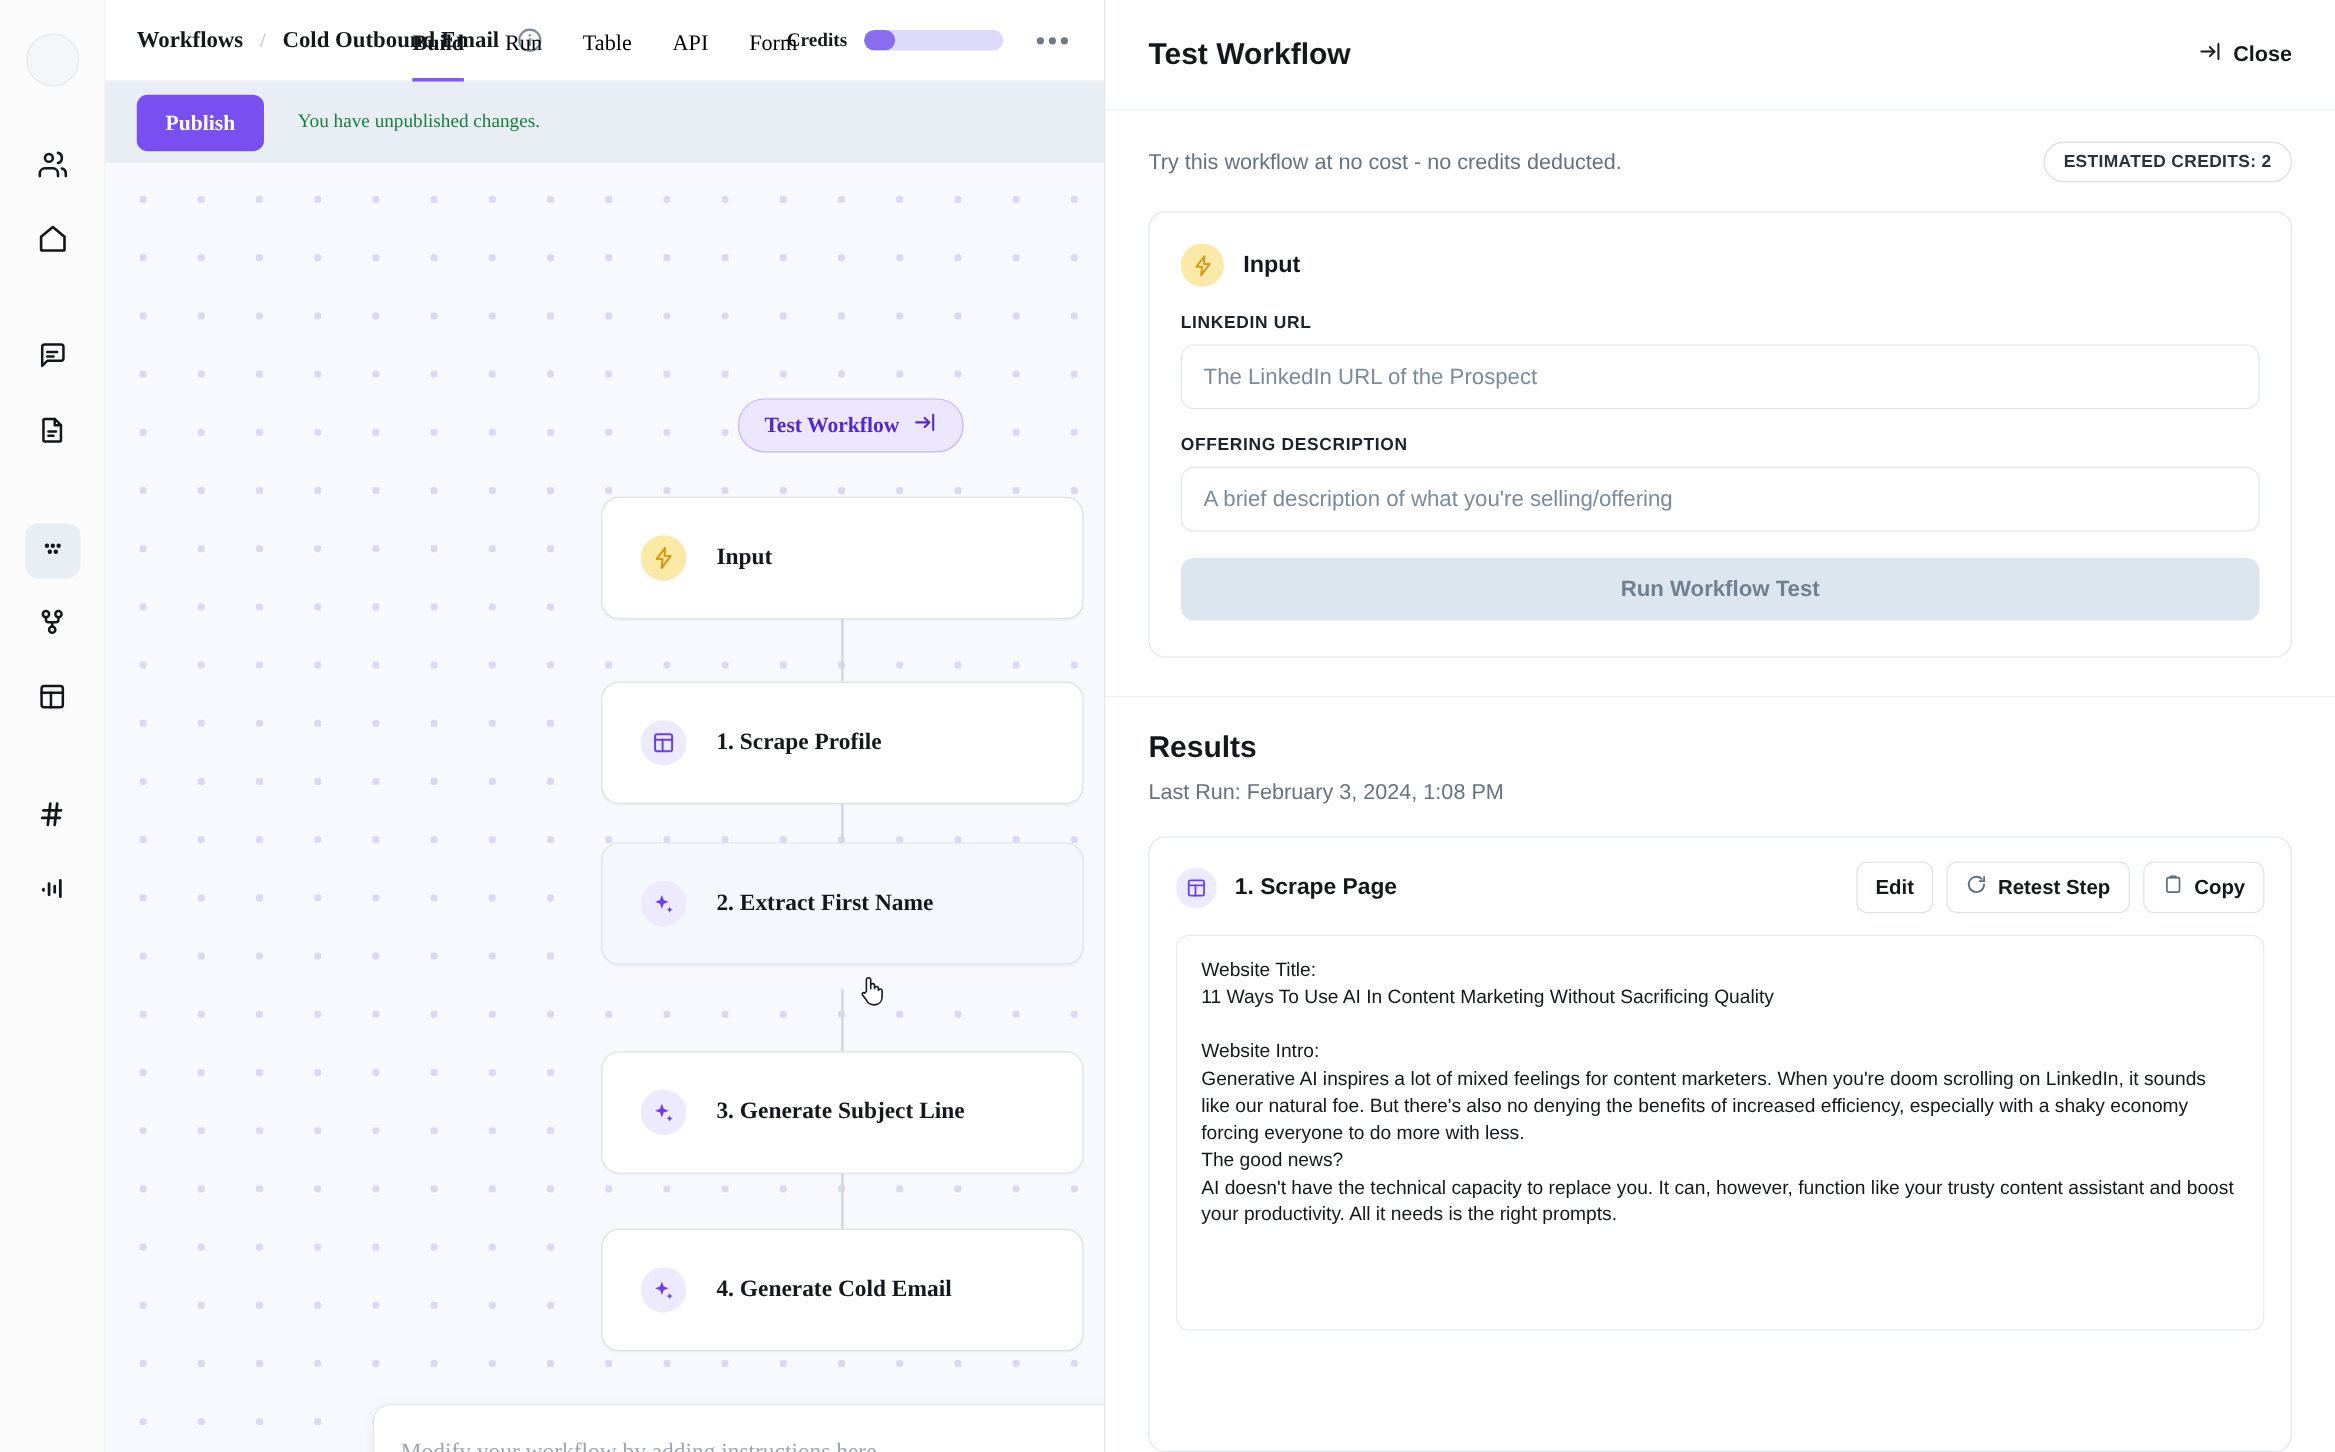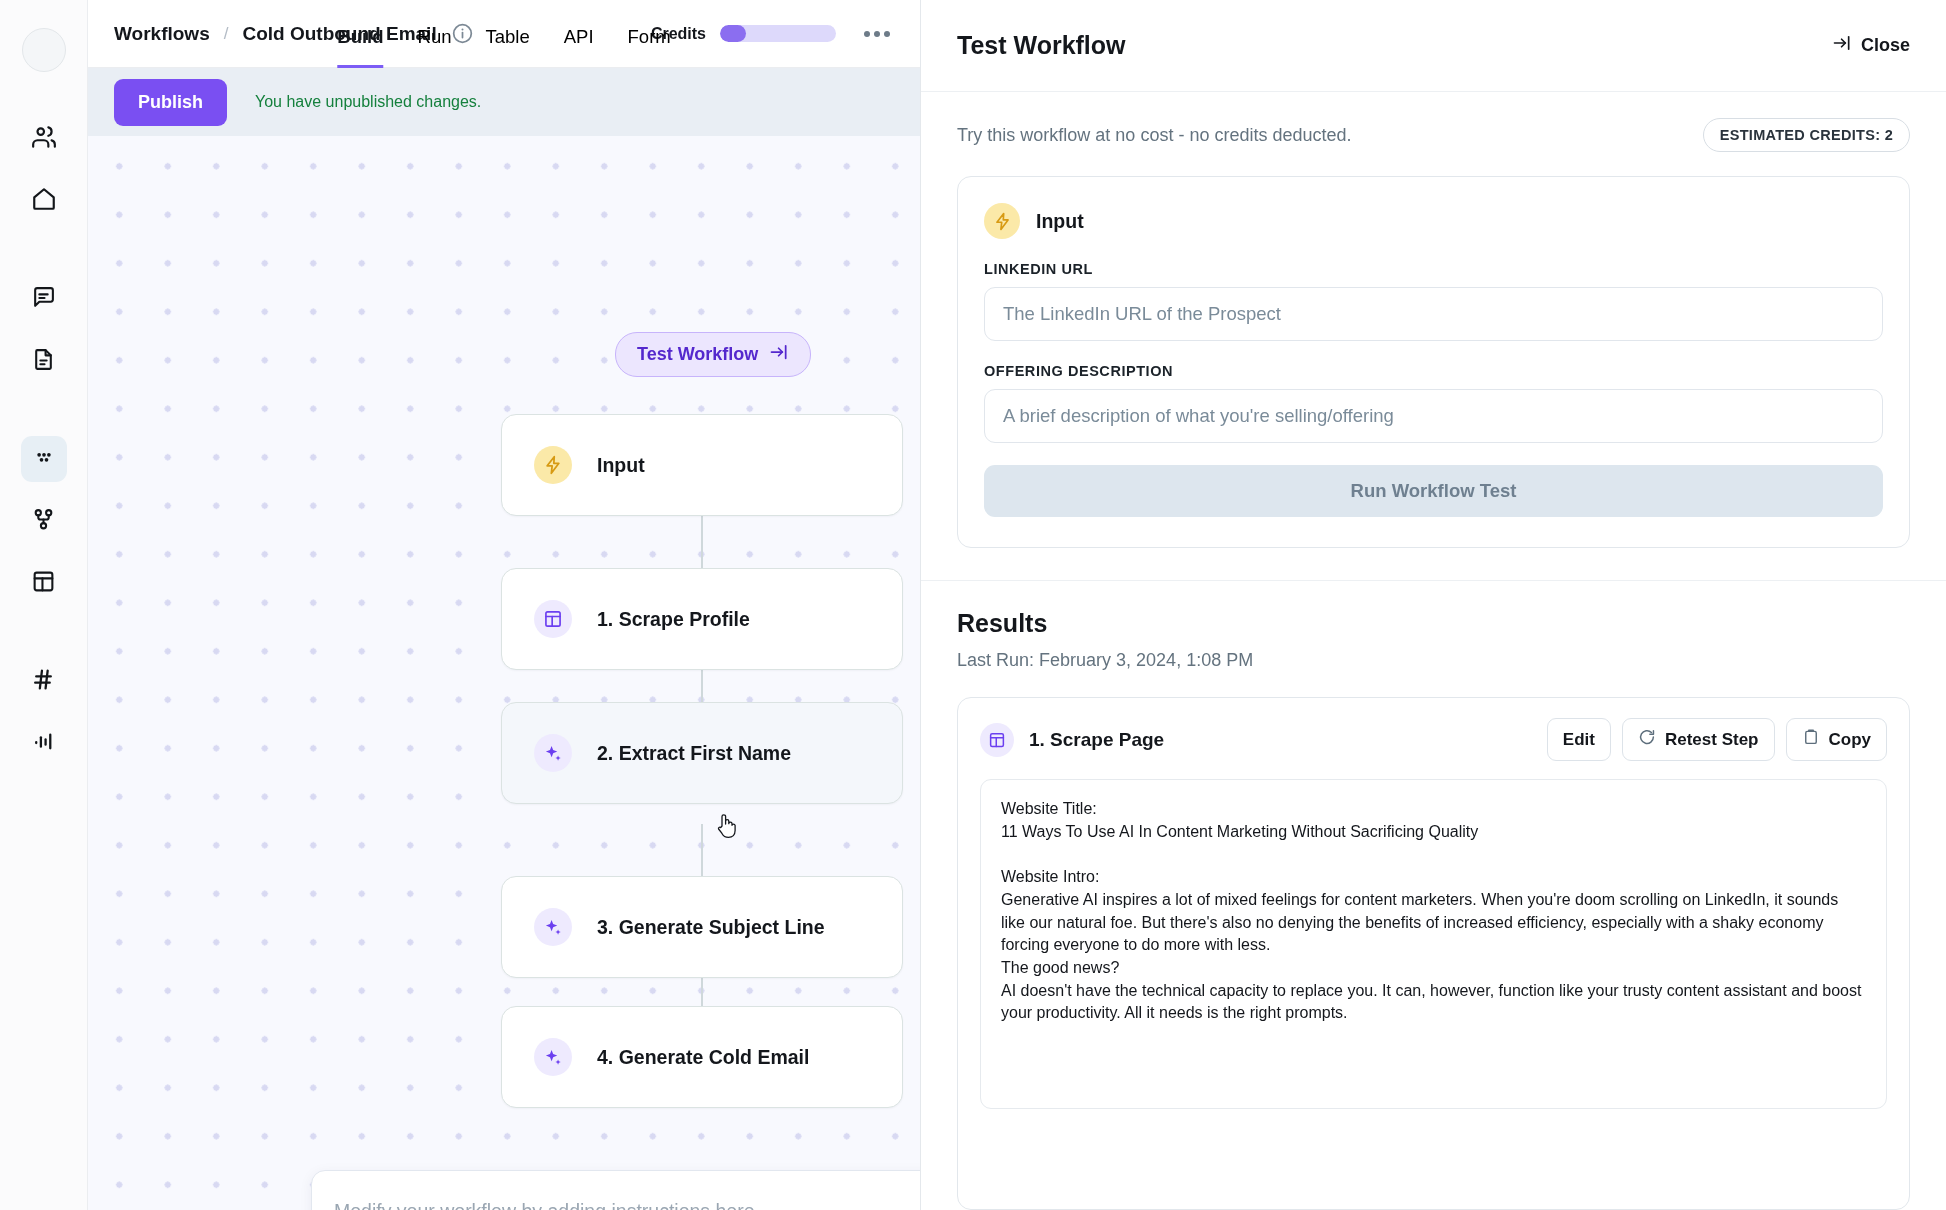--- a/index.html
+++ b/index.html
@@ -25,21 +25,21 @@
   .rail-icons { display: flex; flex-direction: column; align-items: center; width: 100%; }
   .rail-btn {
     width: 46px; height: 46px; border-radius: 11px;
     display: flex; align-items: center; justify-content: center;
     color: #13161a; cursor: pointer;
   }
   .rail-btn.active { background: #e7eff5; } .sp-44 { height: 44px; } .sp-52 { height: 52px; }
   .sp-16 { height: 16px; }
 
   
-  .main { flex: 1; display: flex; flex-direction: column; min-width: 0; }
+  .main { flex: 1; display: flex; flex-direction: column; min-width: 0; font-family: Liberation Serif, serif; }
 
   
   .topbar {
     height: 68px; background: #fff; border-bottom: 1px solid #ebedf0;
     display: flex; align-items: center; padding: 0 24px 0 26px; flex: none;
     position: relative;
   }
   .crumbs { display: flex; align-items: center; gap: 14px; }
   .crumb-root { font-size: 19px; font-weight: 700; color: #14171c; cursor: pointer; }
   .crumb-sep { font-size: 17px; color: #b4bcc6; }
@@ -400,21 +400,21 @@
       <div class="node" style="top:740px;">
         <div class="node-ico ico-purple">
           <svg width="21" height="21" viewBox="0 0 24 24" fill="currentColor">
               <path d="M9.8 3.3 11.6 8l4.7 1.8-4.7 1.8-1.8 4.7L8 11.6 3.3 9.8 8 8z"></path>
               <path d="M17.2 14.2l.85 2.2 2.2.85-2.2.85-.85 2.2-.85-2.2-2.2-.85 2.2-.85z"></path>
             </svg>
         </div>
         <span class="node-label">3. Generate Subject Line</span>
       </div>
 
-      <div class="node" style="top:870px;">
+      <div class="node" style="top:888px;">
         <div class="node-ico ico-purple">
           <svg width="21" height="21" viewBox="0 0 24 24" fill="currentColor">
               <path d="M9.8 3.3 11.6 8l4.7 1.8-4.7 1.8-1.8 4.7L8 11.6 3.3 9.8 8 8z"></path>
               <path d="M17.2 14.2l.85 2.2 2.2.85-2.2.85-.85 2.2-.85-2.2-2.2-.85 2.2-.85z"></path>
             </svg>
         </div>
         <span class="node-label">4. Generate Cold Email</span>
       </div>
 
       <div class="cursor-hand">

